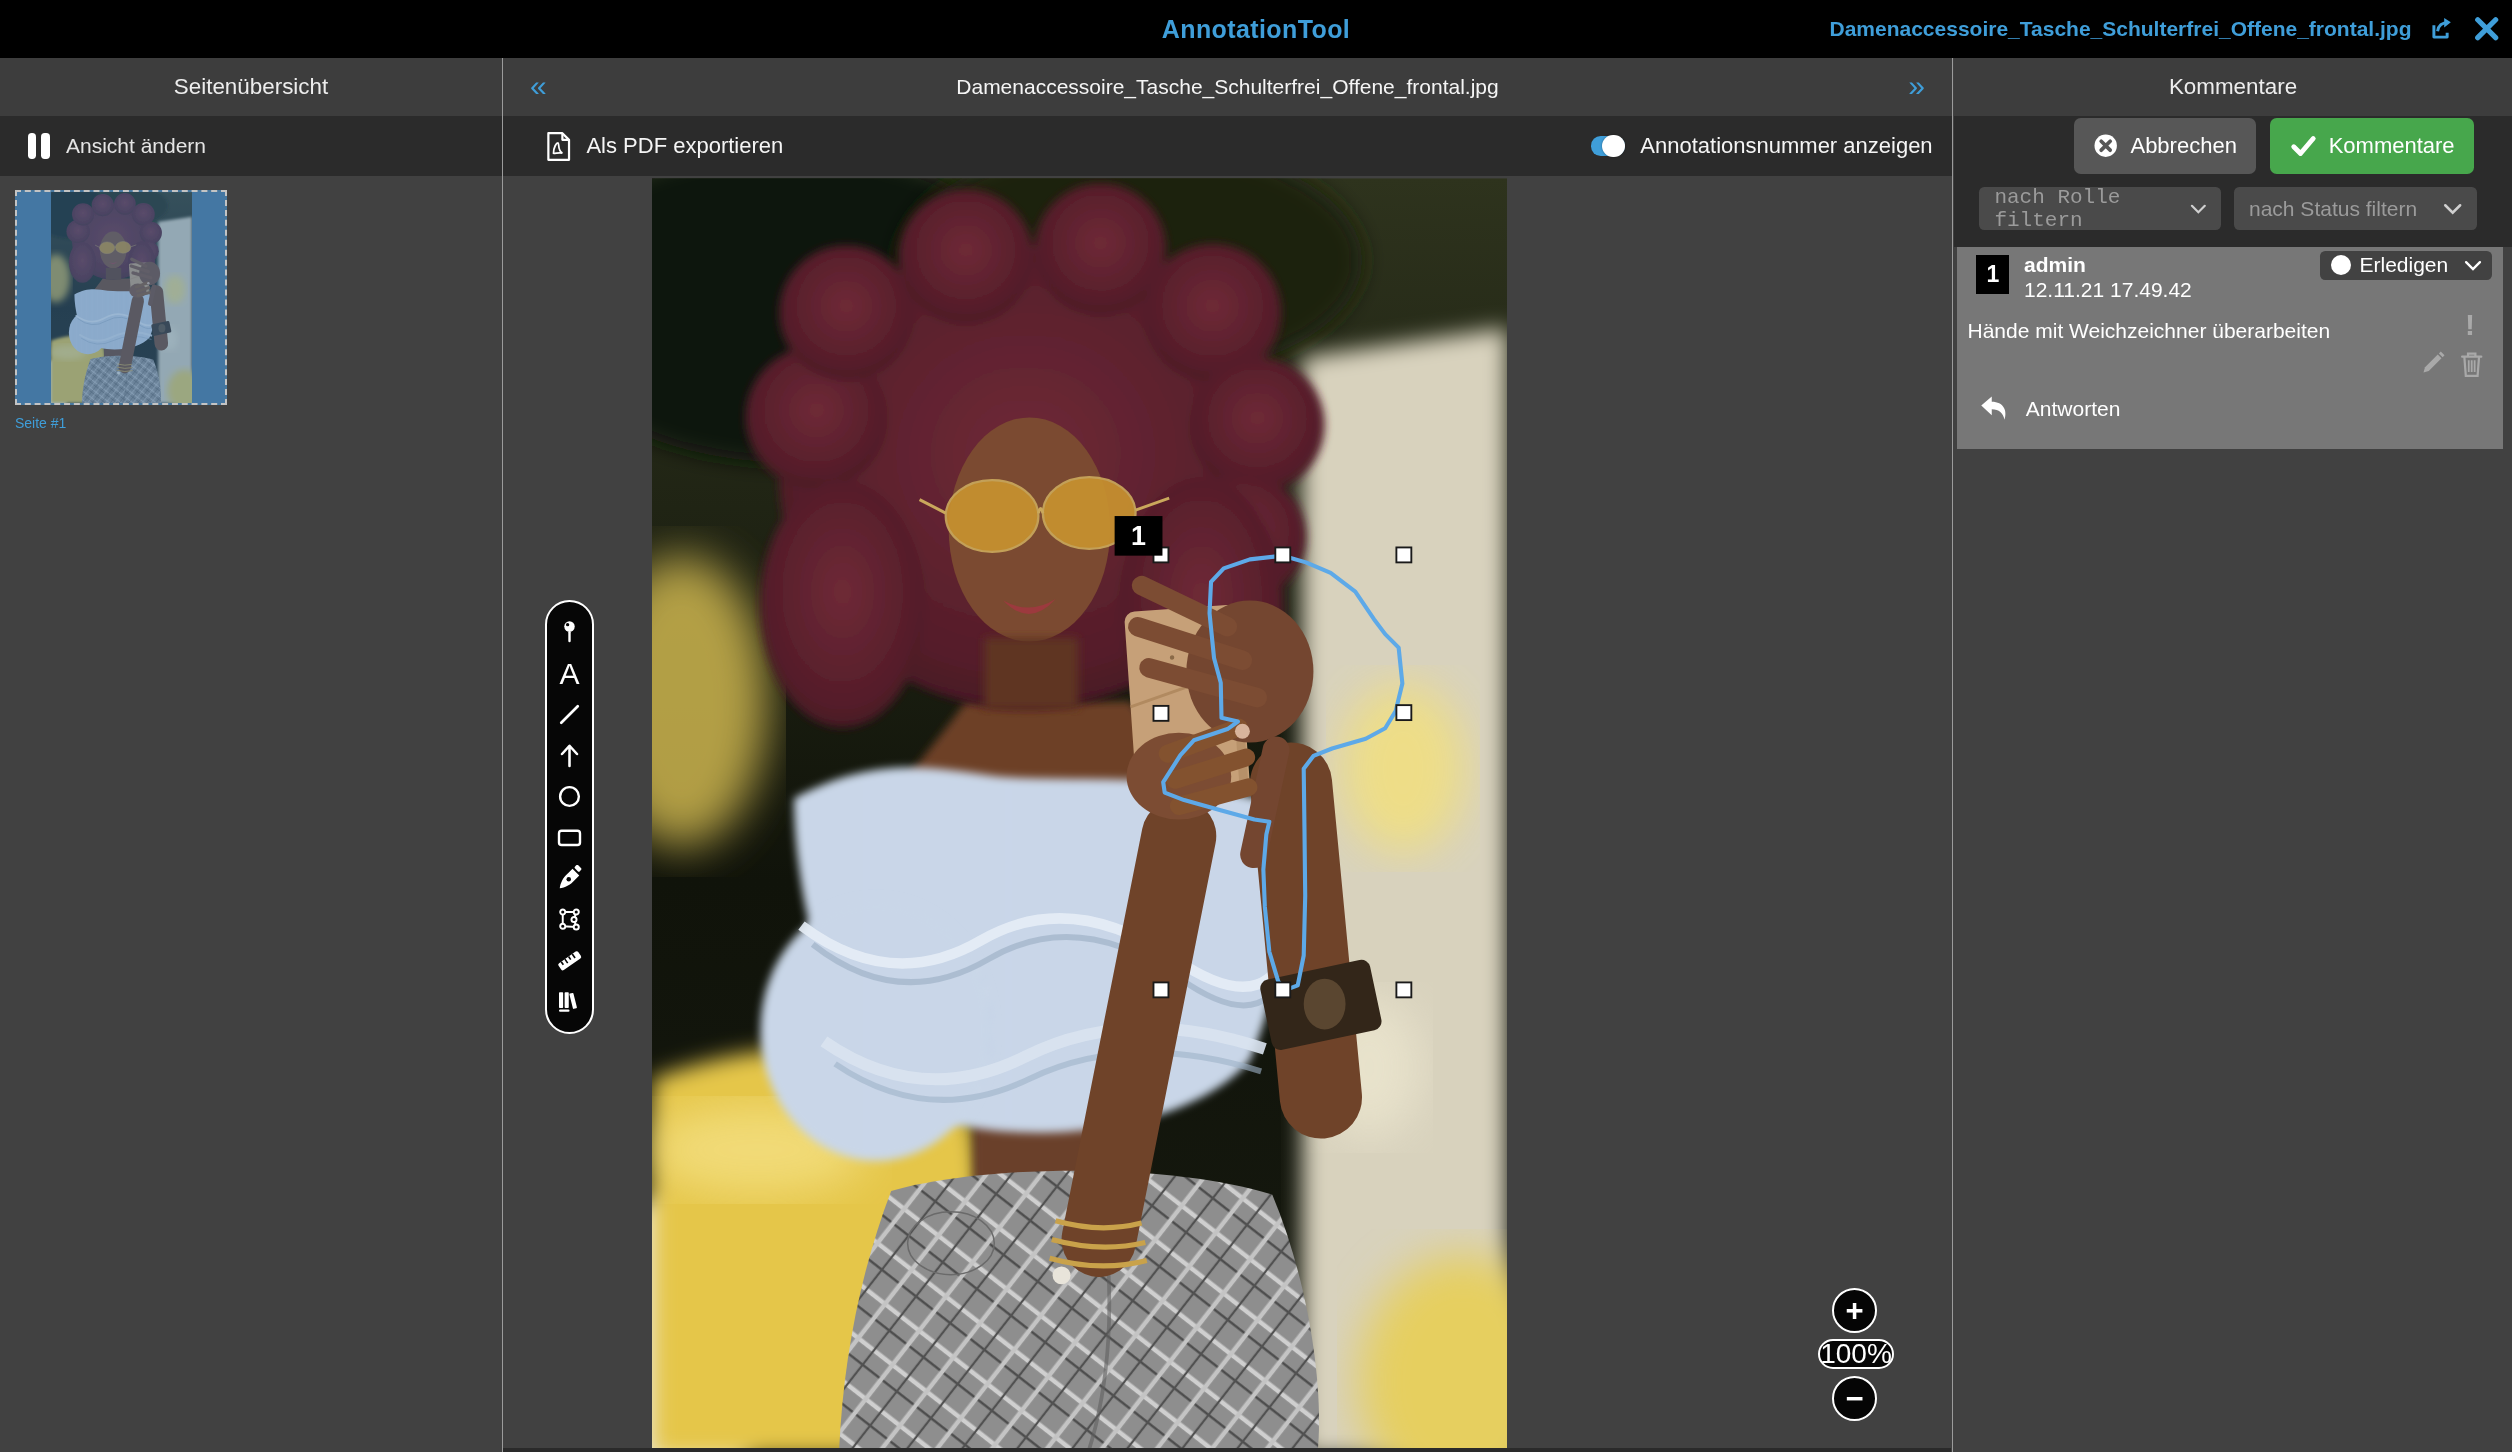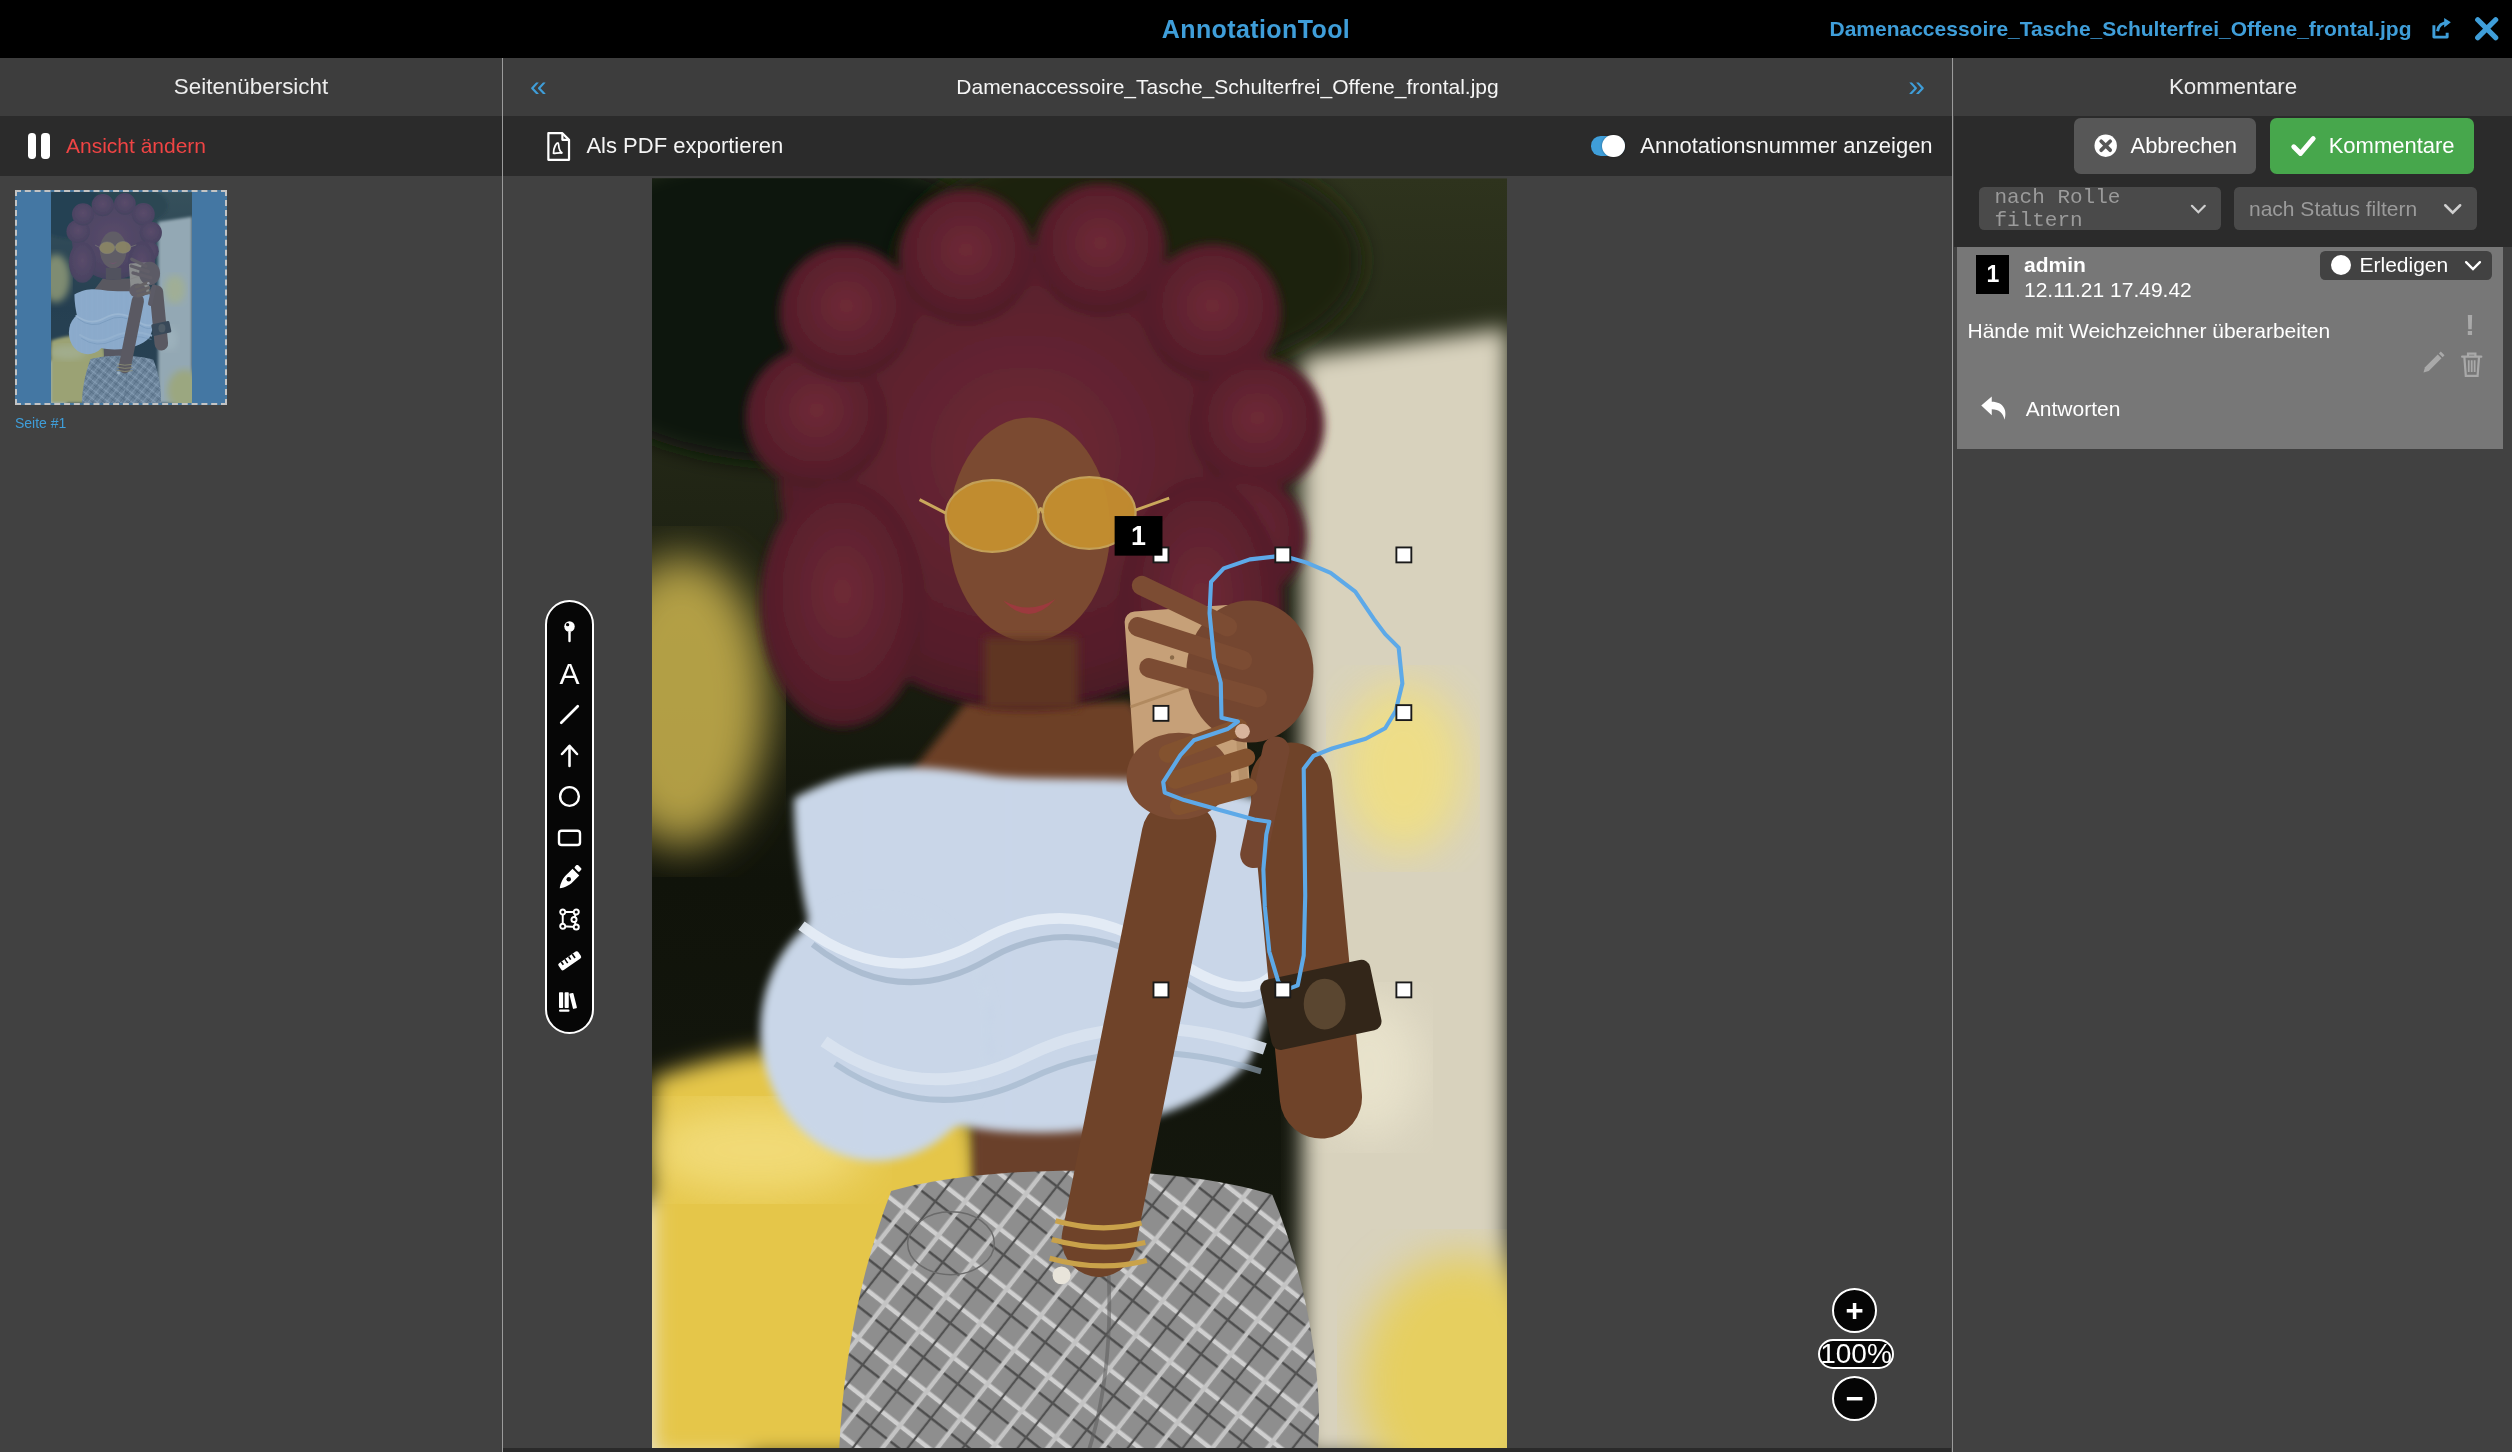--- a/index.html
+++ b/index.html
@@ -29,21 +29,21 @@
 
   
   .panel-header{height:58px;background:var(--hdr);display:flex;align-items:center;justify-content:center;
     font-size:22.4px;color:#ededed;}
   .tool-row{height:60px;background:var(--tool);display:flex;align-items:center;}
 
   
   #sidebar-left{left:0;top:58px;width:502px;height:1394px;background:var(--content);}
   #change-view-row{position:absolute;left:0;top:58px;width:502px;padding-left:28px;gap:16.4px;cursor:pointer;}
   .pause-bar{width:8.2px;height:25.4px;background:#fff;border-radius:3.7px;display:inline-block;}
-  #change-view-label{font-size:21px;color:#ef4444;}
+  #change-view-label{font-size:21px;color:#e5e5e5;}
   #thumb-box{left:15px;top:132px;width:212px;height:215px;background:#47789f;border:2.2px dashed #c4c4c4;
     display:flex;align-items:center;justify-content:center;cursor:pointer;overflow:hidden;position:absolute;}
   #thumb-overlay{position:absolute;left:0;top:0;right:0;bottom:0;background:rgba(64,118,168,.45);}
   #thumb-caption{left:15px;top:357px;width:212px;text-align:left;font-size:14px;color:var(--accent);cursor:pointer;}
 
   
   #center-col{left:502px;top:58px;width:1451px;height:1394px;background:var(--content);
     border-left:1.5px solid var(--divider);border-right:1.5px solid var(--divider);}
   #center-header{position:absolute;left:0;top:0;width:100%;}
   #prev-page{position:absolute;left:27px;top:0;height:58px;line-height:55px;font-size:30px;color:var(--accent);cursor:pointer;}

